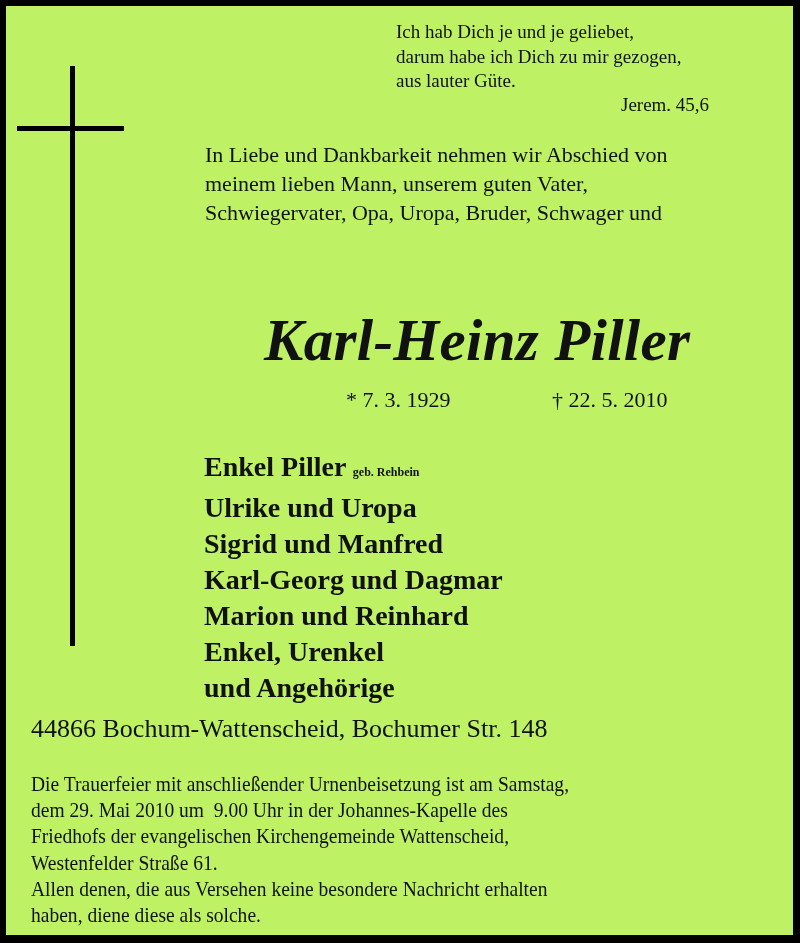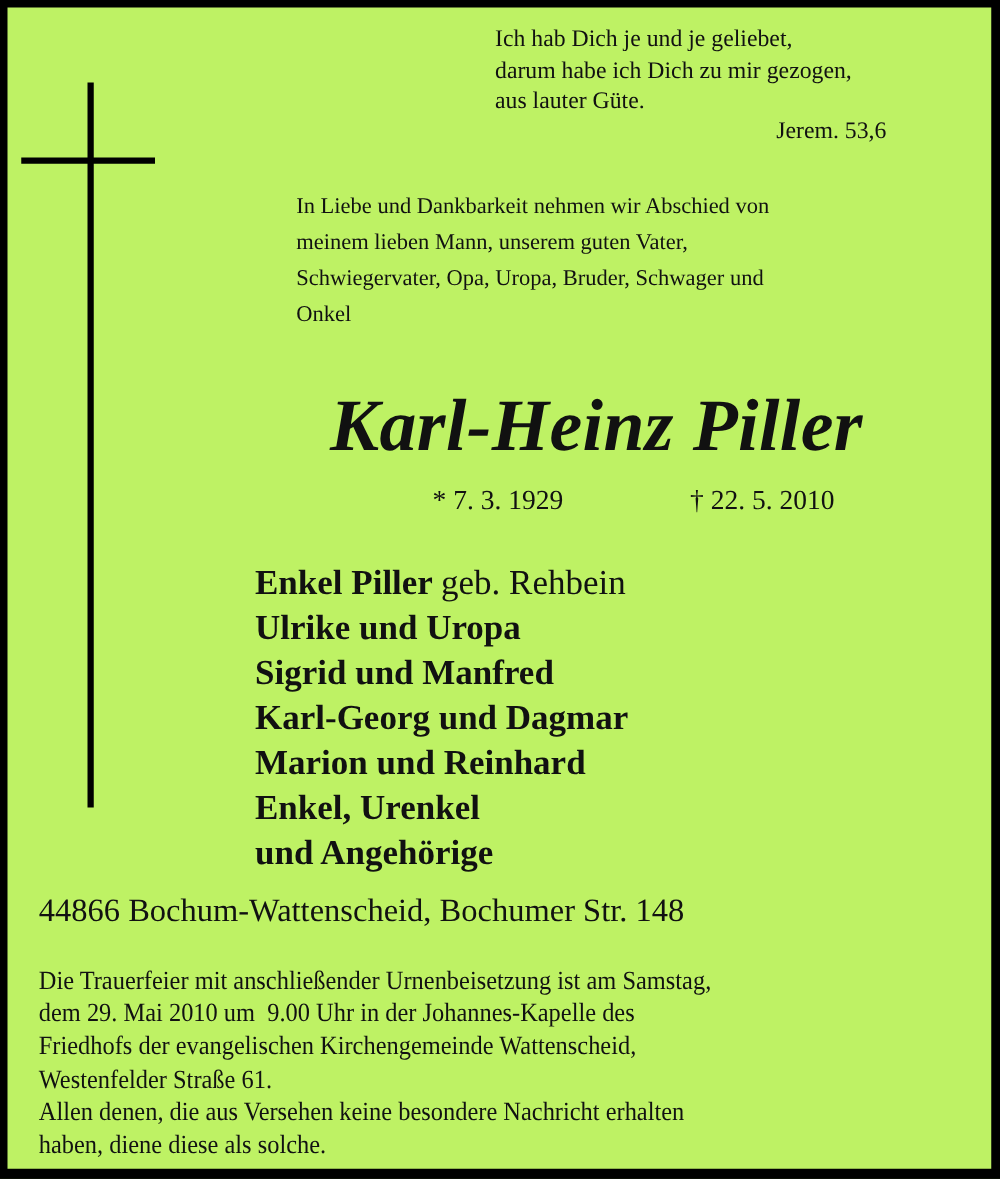--- a/index.html
+++ b/index.html
@@ -50,25 +50,24 @@
     .verse-ref {
       position: absolute;
       left: 615px;
       top: 88px;
       font-size: 19px;
       white-space: nowrap;
     }
     .intro {
       position: absolute;
       left: 199px;
-      top: 144px;
+      top: 134px;
       width: 560px;
-      font-size: 18px;
+      font-size: 22px;
       line-height: 29px;
-      margin-left: 32px;
     }
     .intro-line { display: block; white-space: nowrap; }
     .deceased-name {
       position: absolute;
       left: 258px;
       top: 298px;
       font-size: 59px;
       font-weight: bold;
       font-style: italic;
       line-height: 72px;
@@ -86,22 +85,22 @@
     .mourners {
       position: absolute;
       left: 198px;
       top: 443px;
       font-size: 28px;
       font-weight: bold;
       line-height: 36px;
     }
     .mourner-line { display: block; white-space: nowrap; }
     .maiden {
-      font-weight: normal;
-      font-size: 28px;
+      font-weight: bold;
+      font-size: 12px;
     }
     .address {
       position: absolute;
       left: 25px;
       top: 708px;
       font-size: 26px;
       white-space: nowrap;
     }
     .ceremony {
       position: absolute;
@@ -120,27 +119,26 @@
   <div>
     <div class="cross-vertical"></div>
     <div class="cross-horizontal"></div>
   </div>
 
   <div class="verse">
     <span class="verse-line">Ich hab Dich je und je geliebet,</span>
     <span class="verse-line">darum habe ich Dich zu mir gezogen,</span>
     <span class="verse-line">aus lauter Güte.</span>
   </div>
-  <div class="verse-ref">Jerem. 53,6</div>
+  <div class="verse-ref">Jerem. 45,6</div>
 
   <div class="intro">
     <span class="intro-line">In Liebe und Dankbarkeit nehmen wir Abschied von</span>
     <span class="intro-line">meinem lieben Mann, unserem guten Vater,</span>
     <span class="intro-line">Schwiegervater, Opa, Uropa, Bruder, Schwager und</span>
-    <span class="intro-line">Onkel</span>
   </div>
 
   <div class="deceased-name">Karl-Heinz Piller</div>
 
   <div class="dates date-birth">* 7. 3. 1929</div>
   <div class="dates date-death">† 22. 5. 2010</div>
 
   <div class="mourners">
     <span class="mourner-line">
       <span>Enkel Piller</span>

